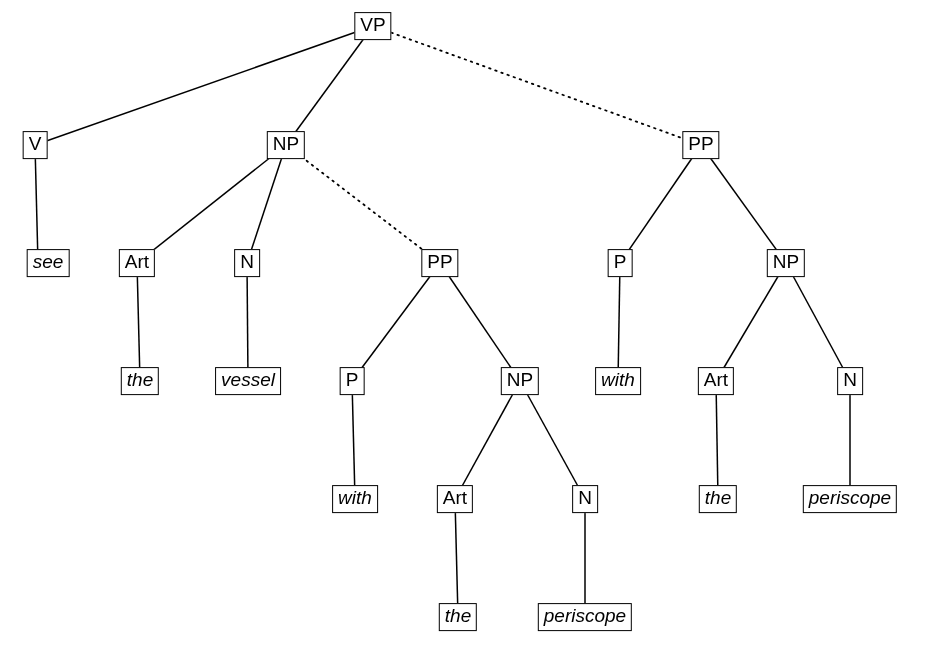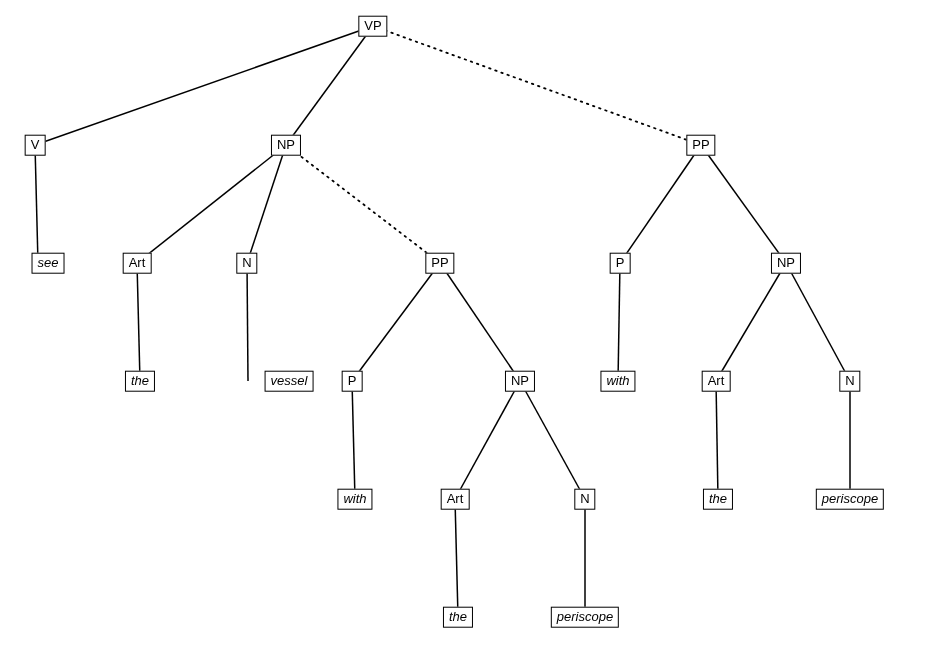--- a/index.html
+++ b/index.html
@@ -30,21 +30,21 @@
     stroke-dasharray: 1.5 5;
     stroke-linecap: round;
     stroke-width: 1.8;
   }
   .node {
     position: absolute;
     transform: translate(-50%, -50%);
     background: #ffffff;
     border: 1.5px solid #000000;
     padding: 1px 5px 2px 5px;
-    font-size: 13px;
+    font-size: 19px;
     line-height: 1.2;
     color: #000000;
     white-space: nowrap;
   }
   .node.leaf {
     font-style: italic;
   }
 </style>
 </head>
 <body>
@@ -80,21 +80,21 @@
       <div class="node" style="left: 35px; top: 145px;">V</div>
       <div class="node" style="left: 286px; top: 145px;">NP</div>
       <div class="node" style="left: 701px; top: 145px;">PP</div>
       <div class="node leaf" style="left: 48px; top: 263px;">see</div>
       <div class="node" style="left: 137px; top: 263px;">Art</div>
       <div class="node" style="left: 247px; top: 263px;">N</div>
       <div class="node" style="left: 440px; top: 263px;">PP</div>
       <div class="node" style="left: 620px; top: 263px;">P</div>
       <div class="node" style="left: 786px; top: 263px;">NP</div>
       <div class="node leaf" style="left: 140px; top: 381px;">the</div>
-      <div class="node leaf" style="left: 248px; top: 381px; margin-left: 41px;">vessel</div>
+      <div class="node leaf" style="left: 248px; top: 381px;">vessel</div>
       <div class="node" style="left: 352px; top: 381px;">P</div>
       <div class="node" style="left: 520px; top: 381px;">NP</div>
       <div class="node leaf" style="left: 618px; top: 381px;">with</div>
       <div class="node" style="left: 716px; top: 381px;">Art</div>
       <div class="node" style="left: 850px; top: 381px;">N</div>
       <div class="node leaf" style="left: 355px; top: 499px;">with</div>
       <div class="node" style="left: 455px; top: 499px;">Art</div>
       <div class="node" style="left: 585px; top: 499px;">N</div>
       <div class="node leaf" style="left: 718px; top: 499px;">the</div>
       <div class="node leaf" style="left: 850px; top: 499px;">periscope</div>

